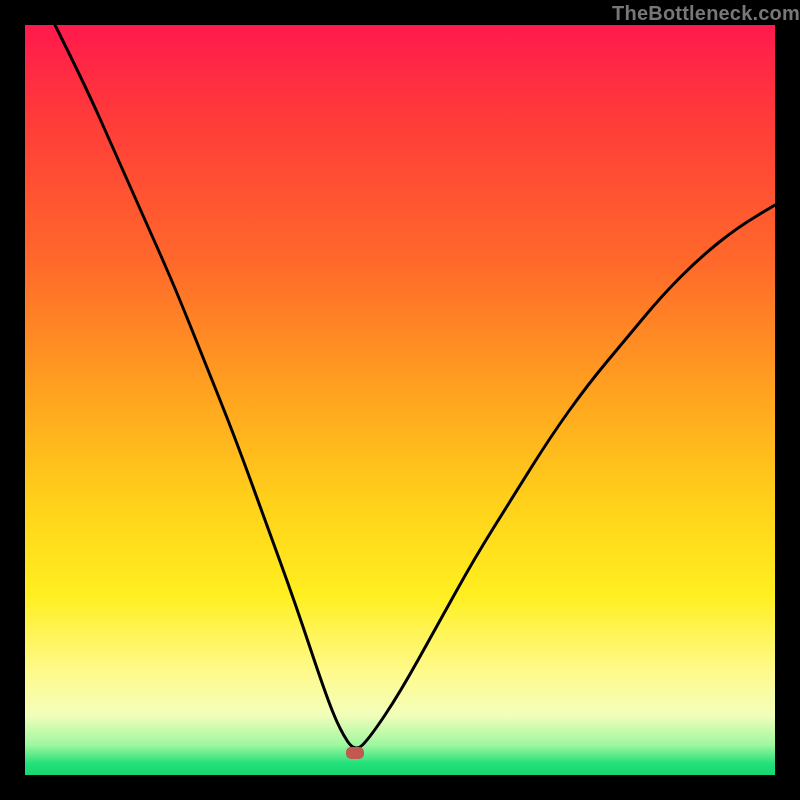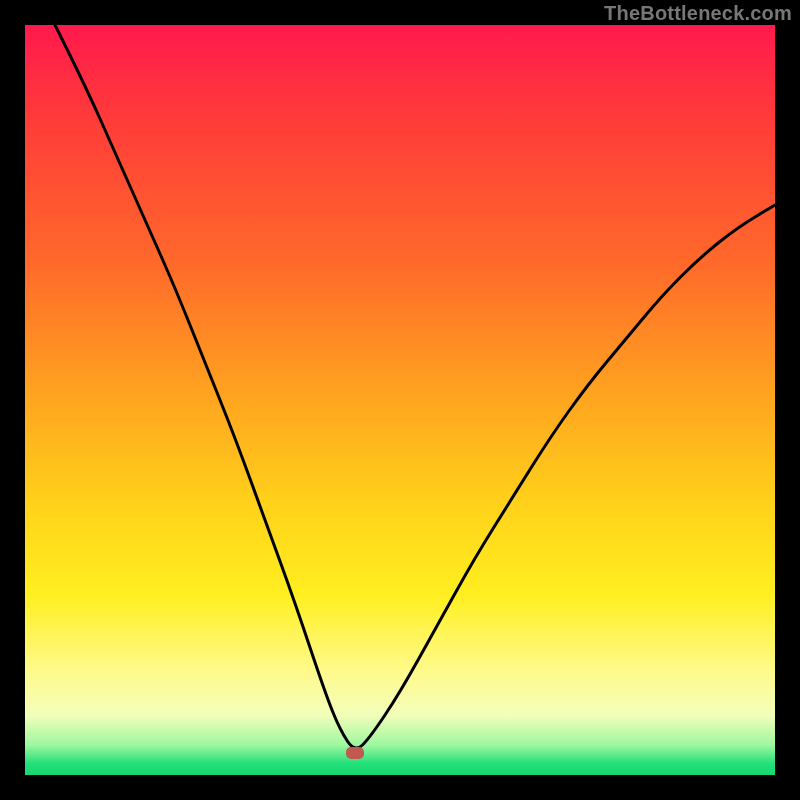--- a/index.html
+++ b/index.html
@@ -37,21 +37,21 @@
       #fffa8a 86%,
       #f3feba 92%,
       #9ef7a0 96%,
       #22e07a 98.5%,
       #17d66f 100%
     );
   }
   .watermark {
     position: absolute;
     top: 2px;
-    right: 8px;
+    right: 0;
     color: #777;
     font-weight: 700;
     font-size: 20px;
     letter-spacing: 0.2px;
     user-select: none;
   }
   svg.curve {
     position: absolute;
     left: 0;
     top: 0;

